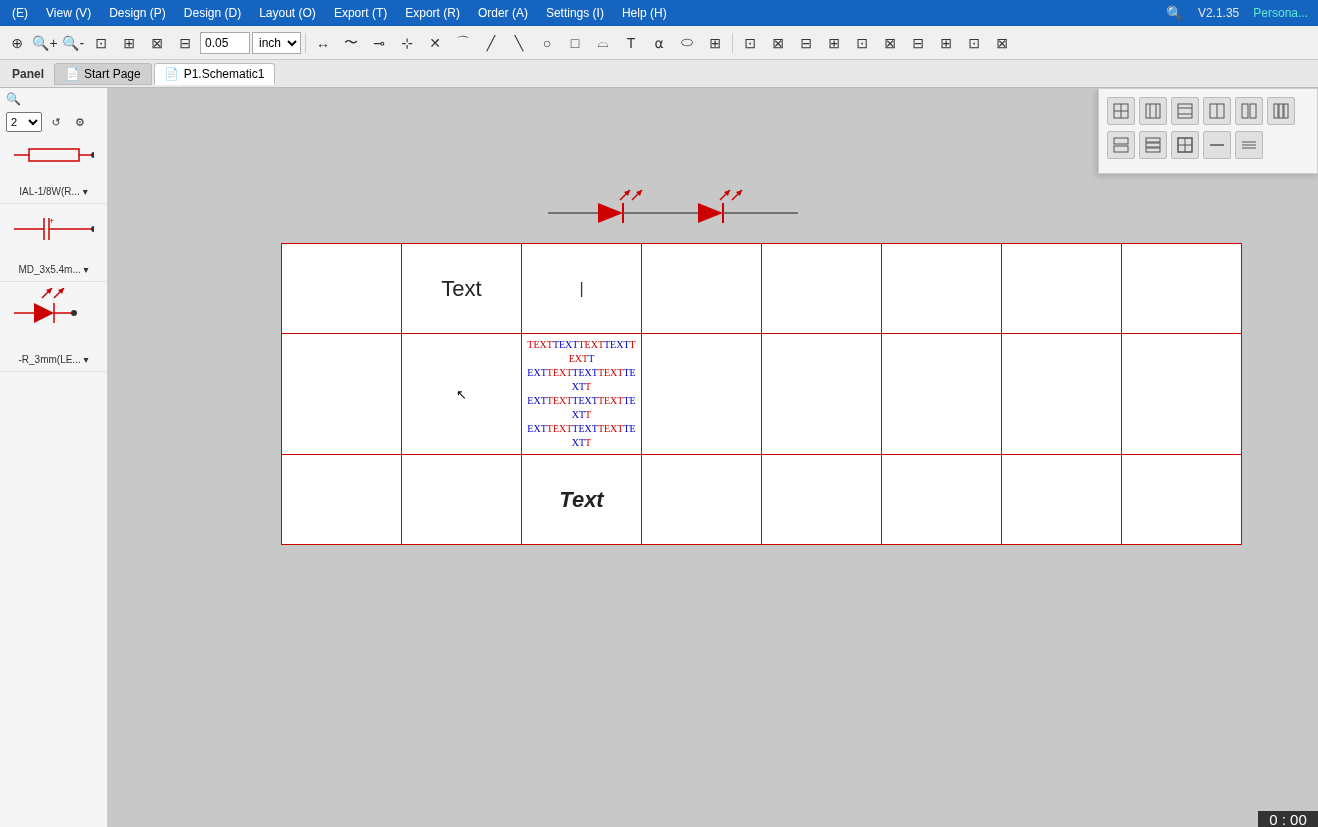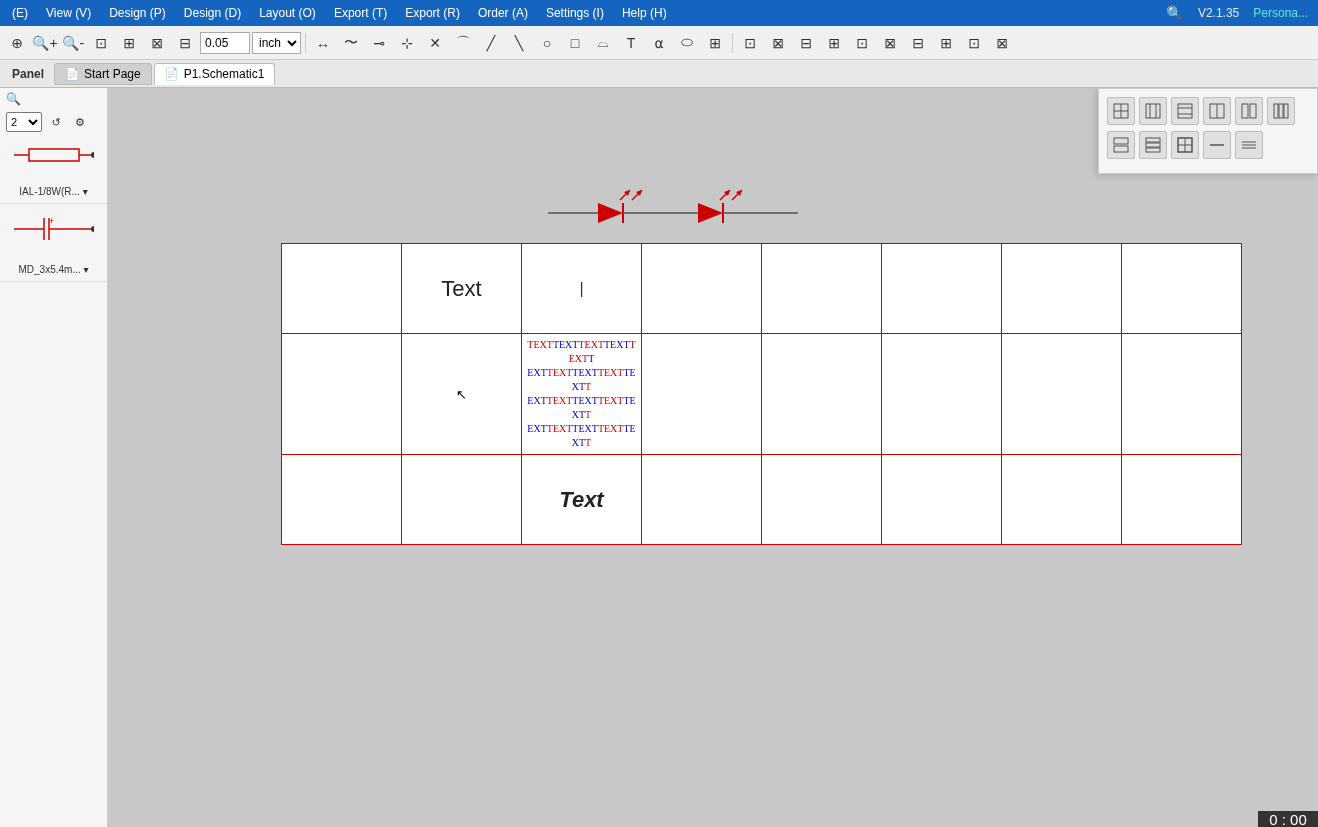--- a/index.html
+++ b/index.html
@@ -228,20 +228,39 @@
         <line x1="35" y1="19" x2="80" y2="19" stroke="#cc0000" stroke-width="1.5"></line>
         <text x="35" y="14" font-size="9" fill="#cc0000">+</text>
         <circle cx="80" cy="19" r="3" fill="#333"></circle>
       </svg>
       <div class="component-label">
         <span>MD_3x5.4m...</span>
         <span> ▾</span>
       </div>
     </div>
 
+    <div class="panel-component">
+      <svg width="80" height="50">
+
+        <line x1="28" y1="10" x2="38" y2="0" stroke="#cc0000" stroke-width="1.5"></line>
+        <polygon points="38,0 32,2 36,6" fill="#cc0000"></polygon>
+        <line x1="40" y1="10" x2="50" y2="0" stroke="#cc0000" stroke-width="1.5"></line>
+        <polygon points="50,0 44,2 48,6" fill="#cc0000"></polygon>
+
+        <line x1="0" y1="25" x2="20" y2="25" stroke="#cc0000" stroke-width="1.5"></line>
+        <polygon points="20,15 20,35 40,25" fill="#cc0000"></polygon>
+        <line x1="40" y1="15" x2="40" y2="35" stroke="#cc0000" stroke-width="1.5"></line>
+        <line x1="40" y1="25" x2="60" y2="25" stroke="#cc0000" stroke-width="1.5"></line>
+        <circle cx="60" cy="25" r="3" fill="#333"></circle>
+      </svg>
+      <div class="component-label">
+        <span>-R_3mm(LE...</span>
+        <span> ▾</span>
+      </div>
+    </div>
   </div>
 
   <div id="canvas-area">
 
     <div id="diode-row">
       <svg width="340" height="50">
 
         <line x1="0" y1="25" x2="50" y2="25" stroke="#555" stroke-width="1.5"></line>
 
         <line x1="72" y1="12" x2="82" y2="2" stroke="#cc0000" stroke-width="1.5"></line>

